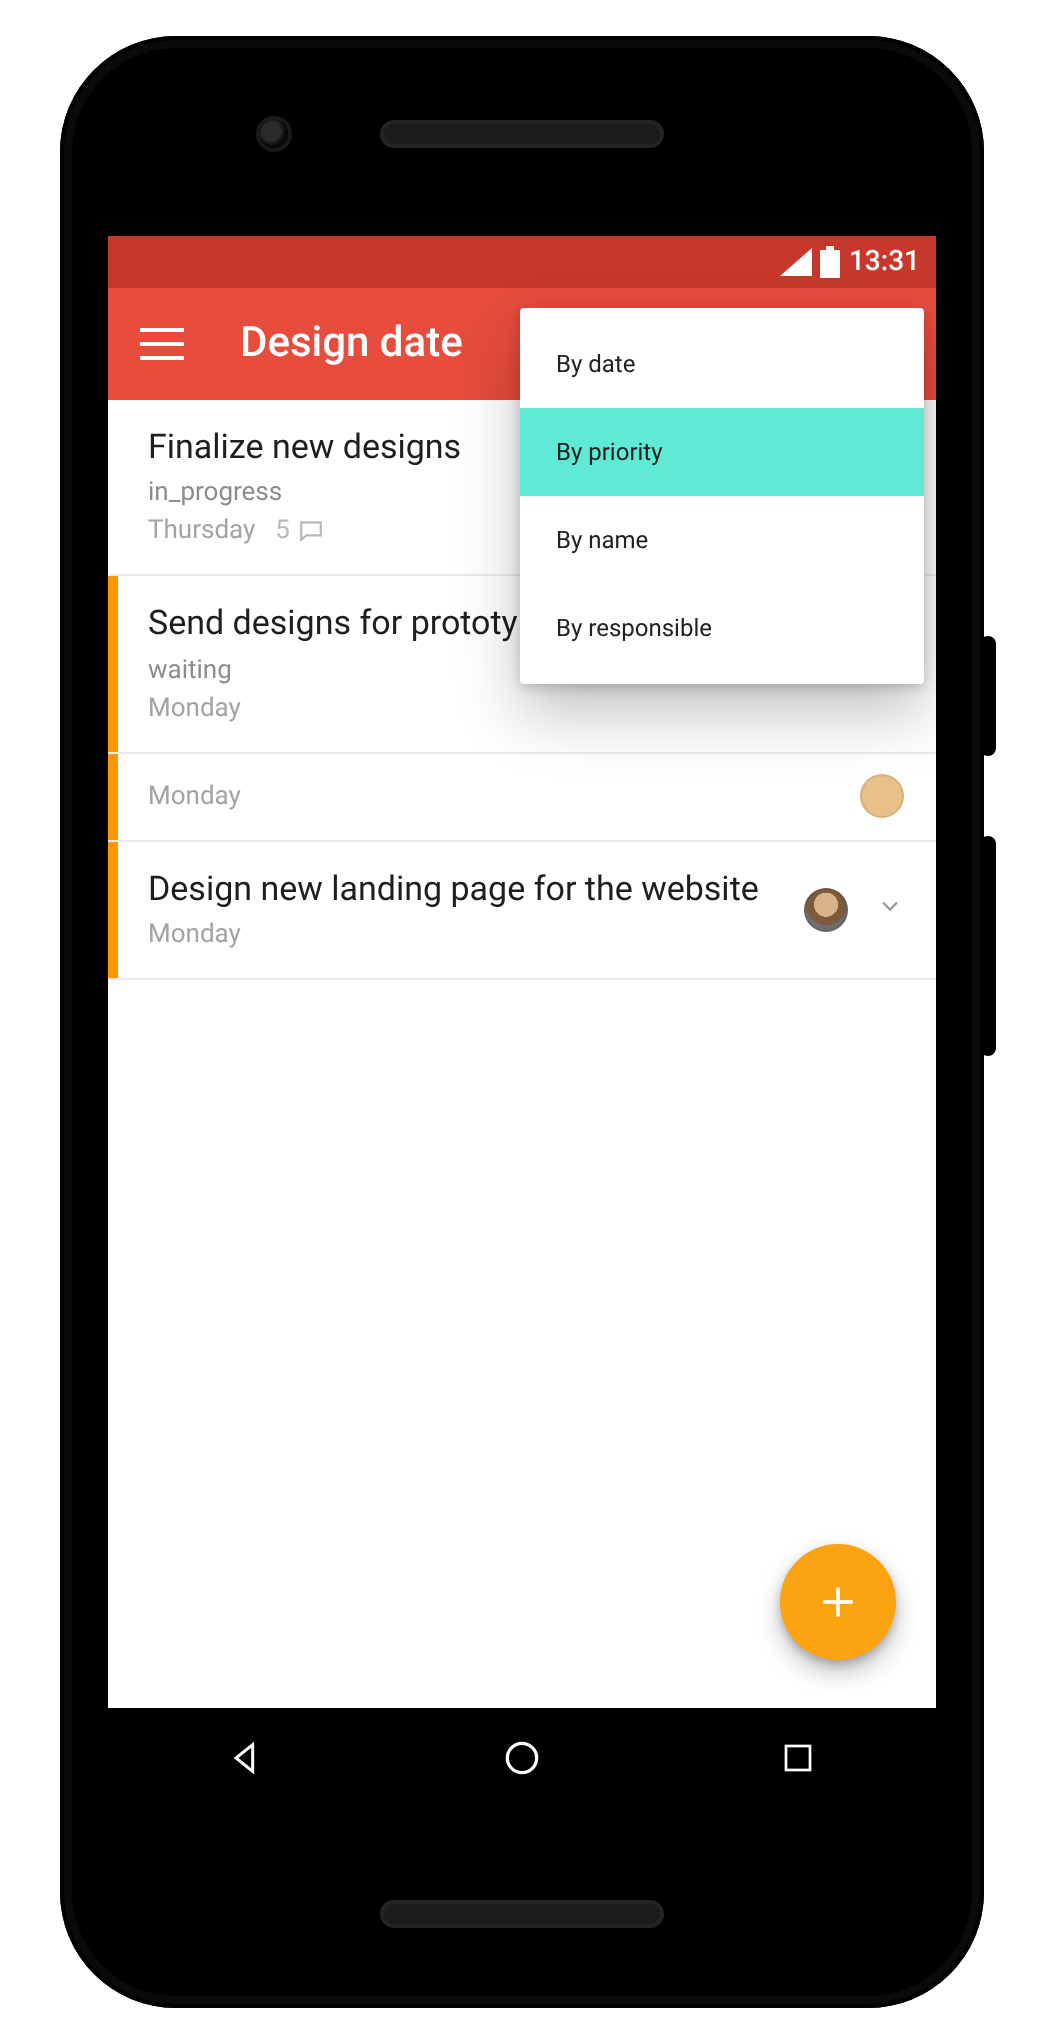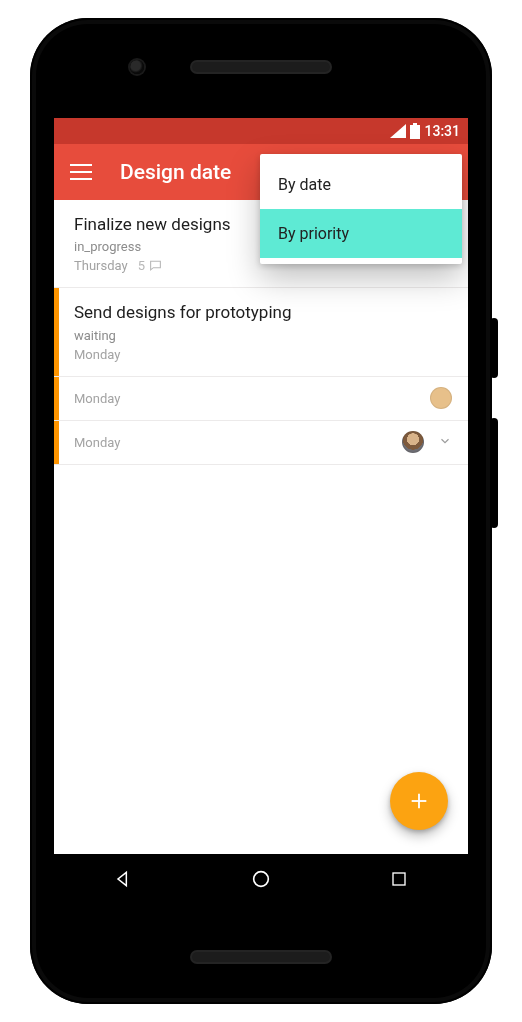--- a/index.html
+++ b/index.html
@@ -90,21 +90,21 @@
 .chev{width:14px;height:14px}
 .comment-ico{display:inline-flex;align-items:center;gap:4px;color:#b8b8b8;font-size:13px}
 
 
 .menu{
   position:absolute;right:6px;top:36px;width:202px;background:#fff;border-radius:2px;
   box-shadow:0 14px 32px rgba(0,0,0,.25),0 2px 6px rgba(0,0,0,.18);
   z-index:50;padding:6px 0;
 }
 .menu .opt{
-  padding:15px 18px;font-size:16px;color:#222;cursor:pointer;
+  padding:15px 18px;font-size:12px;color:#222;cursor:pointer;
 }
 .menu .opt.sel{background:#5eead4}
 
 
 .fab{
   position:absolute;right:20px;bottom:74px;width:58px;height:58px;border-radius:50%;
   background:#fca311;display:flex;align-items:center;justify-content:center;
   box-shadow:0 6px 12px rgba(0,0,0,.25),0 2px 4px rgba(0,0,0,.2);
   color:#fff;font-size:30px;
 }
@@ -183,38 +183,41 @@
           <div class="metarow">
             <span>Monday</span>
           </div>
           <div class="right">
             <span class="avatar"></span>
           </div>
         </div>
 
         <div class="item">
           <div class="priority"></div>
+          <div class="title">Design new landing page for the website</div>
           <div class="metarow">
             <span>Monday</span>
           </div>
           <div class="right">
             <span class="avatar a2"></span>
             <span>
               <svg class="chev" viewBox="0 0 24 24" fill="none" stroke="#9c9c9c" stroke-width="2">
                   <polyline points="6 9 12 15 18 9"></polyline>
                 </svg>
             </span>
           </div>
         </div>
 
       </div>
 
       <div class="menu">
         <div class="opt">By date</div>
         <div class="opt sel">By priority</div>
+        <div class="opt">By name</div>
+        <div class="opt">By responsible</div>
       </div>
 
       <div class="fab">
         <svg width="22" height="22" viewBox="0 0 24 24" stroke="#fff" stroke-width="2">
             <line x1="12" y1="4" x2="12" y2="20"></line>
             <line x1="4" y1="12" x2="20" y2="12"></line>
           </svg>
       </div>
 
       <div class="navbar">

